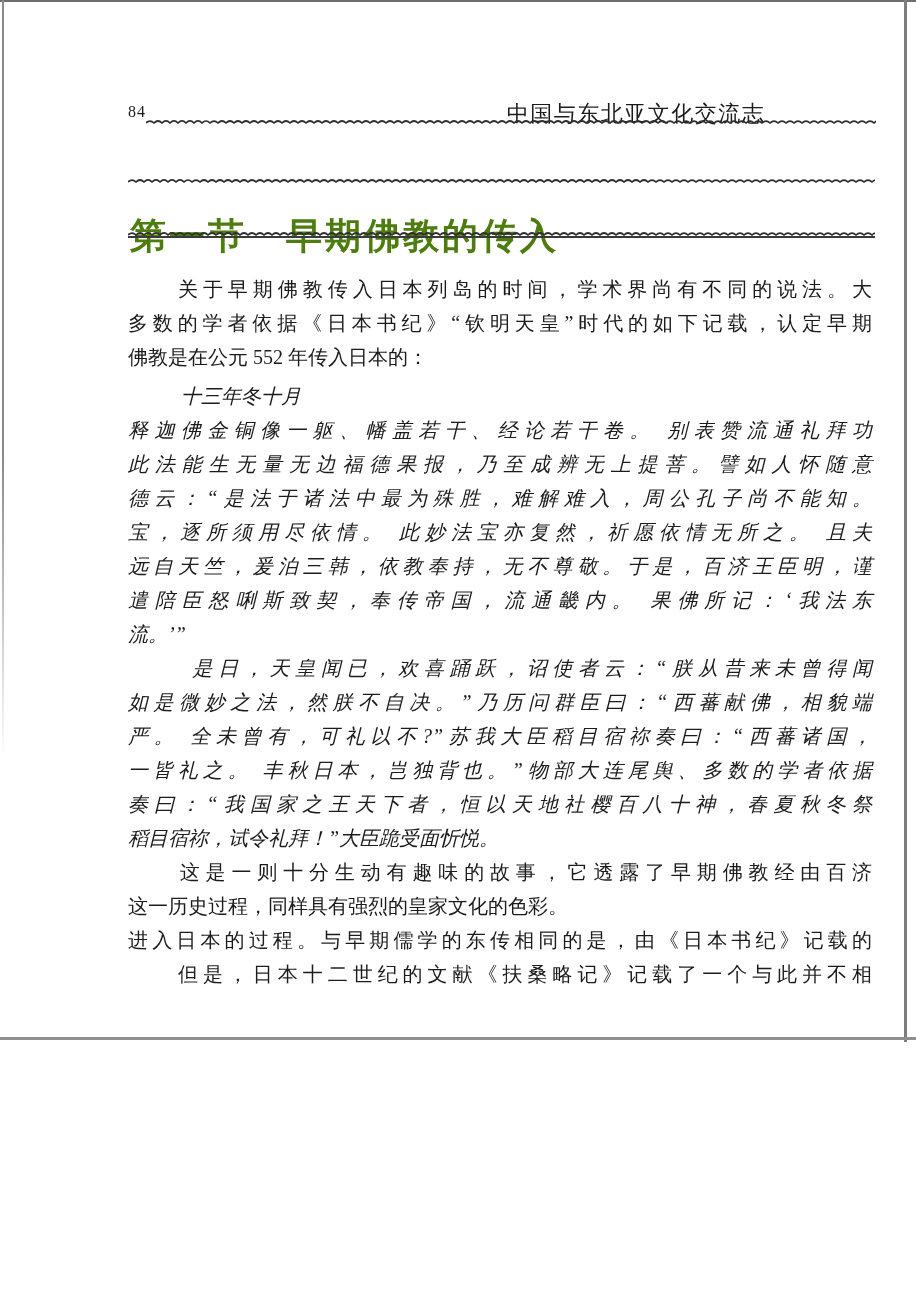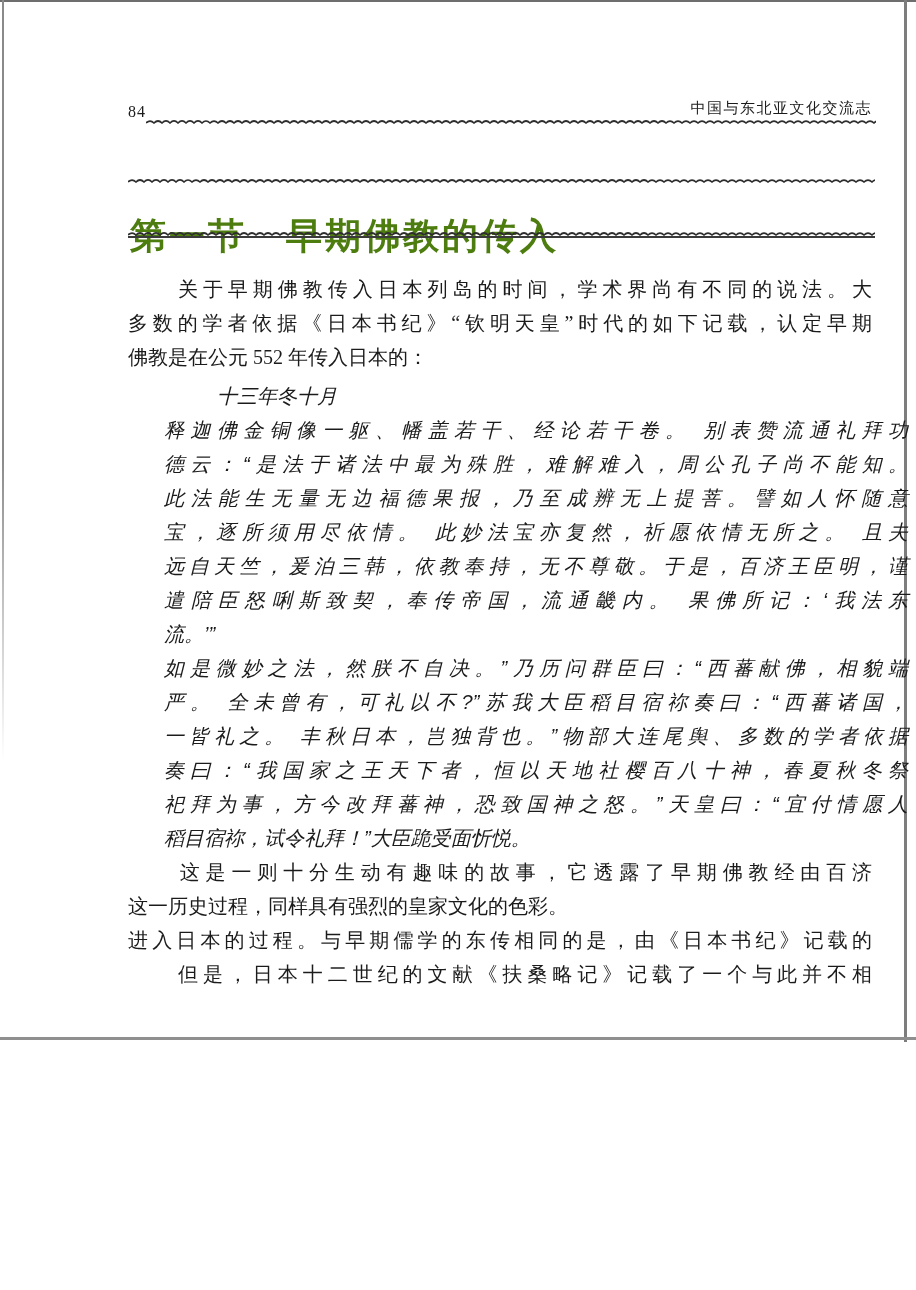--- a/index.html
+++ b/index.html
@@ -10,39 +10,39 @@
   }
   
   .edge{position:absolute;background:#7d7d7d;}
   .edge.top{left:0;top:0;width:916px;height:2px;background:#6e6e6e;}
   .edge.right{right:9px;top:0;width:3px;height:1290px;background:#7d7d7d;}
   .edge.bottom{left:0;bottom:2px;width:916px;height:3px;background:#8f8f8f;}
   .edge.left{left:2px;top:0;width:2px;height:760px;
     background:linear-gradient(#8a8a8a 0 60%,rgba(138,138,138,0) 100%);}
   
   .pagenum{position:absolute;left:128px;top:103px;font-size:16px;letter-spacing:1px;}
-  .runhead{position:absolute;left:400px;top:99px;width:472px;text-align:right;
-    font-size:15px;letter-spacing:1.5px;}
+  .runhead{position:absolute;left:400px;top:99px;width:472px;text-align:center;
+    font-size:22px;letter-spacing:1.5px;}
   
   .rule{position:absolute;height:8px;}
   .rule svg{display:block;}
   .rule-header{left:146px;top:119px;width:730px;}
   .rule-title-top{left:128px;top:178px;width:747px;}
   .rule-title-bottom{left:128px;top:231px;width:747px;}
   .solidline{position:absolute;left:0;top:5px;width:100%;height:2px;background:#3a3a3a;}
   
   .title{position:absolute;left:130px;top:188px;
     font-family:"Liberation Sans","DejaVu Sans",sans-serif;
     font-weight:bold;font-size:36px;letter-spacing:3px;color:#4d7c0f;}
   
   .body{position:absolute;left:128px;top:272px;width:744px;
     font-size:20px;line-height:34px;}
   .line{box-sizing:border-box;width:100%;height:34px;}
   .line.j{text-align:justify;text-align-last:justify;}
-  .line.kai{font-family:Liberation Sans, sans-serif;font-style:italic;margin-left:36px;}
+  .line.kai{font-family:Liberation Serif, serif;font-style:italic;}
   .line.q1{padding-left:13px;}
   .line.q2{padding-left:42px;}
   .line.gap{margin-top:5px;}
   
   .specks{position:absolute;left:190px;top:1153px;width:2px;height:2px;background:#9a9a9a;opacity:.55;
     box-shadow:14px 2px 0 #b0b0b0,38px 1px 0 1px #8b8b8b,64px 3px 0 #c0c0c0,
       96px 2px 0 #b5b5b5,112px 1px 0 #c6c6c6,150px 3px 0 #bdbdbd,163px 2px 0 #cfcfcf,
       255px 3px 0 #a8a8a8,272px 2px 0 #bbb,290px 1px 0 #b3b3b3,308px 3px 0 1px #8f8f8f,
       330px 2px 0 #a5a5a5,352px 1px 0 #b8b8b8,368px 3px 0 #c2c2c2,376px 2px 0 #ababab,
       385px 4px 0 #cacaca,460px 2px 0 #b1b1b1,472px 3px 0 #c4c4c4,572px 2px 0 #bebebe;}
@@ -80,31 +80,31 @@
       </svg>
     <div class="solidline"></div>
   </div>
 
   <main class="body" id="body-text">
       <div class="line j">　　关于早期佛教传入日本列岛的时间，学术界尚有不同的说法。大</div>
       <div class="line j">多数的学者依据《日本书纪》“钦明天皇”时代的如下记载，认定早期</div>
       <div class="line">佛教是在公元 552 年传入日本的：</div>
       <div class="line kai q1 gap">　　十三年冬十月</div>
       <div class="line kai j">释迦佛金铜像一躯、幡盖若干、经论若干卷。 别表赞流通礼拜功</div>
+      <div class="line kai j">此法能生无量无边福德果报，乃至成辨无上提菩。譬如人怀随意</div>
       <div class="line kai j">德云：“是法于诸法中最为殊胜，难解难入，周公孔子尚不能知。</div>
-      <div class="line kai j">此法能生无量无边福德果报，乃至成辨无上提菩。譬如人怀随意</div>
       <div class="line kai j">宝，逐所须用尽依情。 此妙法宝亦复然，祈愿依情无所之。 且夫</div>
       <div class="line kai j">远自天竺，爰泊三韩，依教奉持，无不尊敬。于是，百济王臣明，谨</div>
       <div class="line kai j">遣陪臣怒唎斯致契，奉传帝国，流通畿内。 果佛所记：‘我法东</div>
       <div class="line kai">流。’”</div>
+      <div class="line kai j q1">　　是日，天皇闻已，欢喜踊跃，诏使者云：“朕从昔来未曾得闻</div>
       <div class="line kai j">如是微妙之法，然朕不自决。”乃历问群臣曰：“西蕃献佛，相貌端</div>
       <div class="line kai j">严。 全未曾有，可礼以不?”苏我大臣稻目宿祢奏曰：“西蕃诸国，</div>
       <div class="line kai j">一皆礼之。 丰秋日本，岂独背也。”物部大连尾舆、多数的学者依据</div>
       <div class="line kai j">奏曰：“我国家之王天下者，恒以天地社樱百八十神，春夏秋冬祭</div>
-      <div class="line kai j">祀拜为事，方今改拜蕃神，恐致国神之怒。”天皇曰：“宜付情愿人</div>
       <div class="line kai">稻目宿祢，试令礼拜！”大臣跪受面忻悦。</div>
       <div class="line j">　　这是一则十分生动有趣味的故事，它透露了早期佛教经由百济</div>
       <div class="line">这一历史过程，同样具有强烈的皇家文化的色彩。</div>
       <div class="line j">进入日本的过程。与早期儒学的东传相同的是，由《日本书纪》记载的</div>
       <div class="line j">　　但是，日本十二世纪的文献《扶桑略记》记载了一个与此并不相</div>
     </main>
 
   <div class="specks"></div>
 
 </div>

